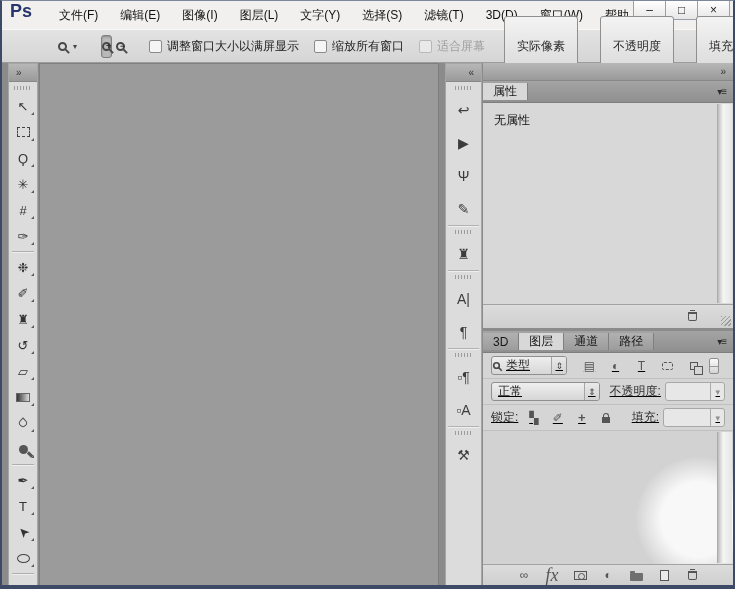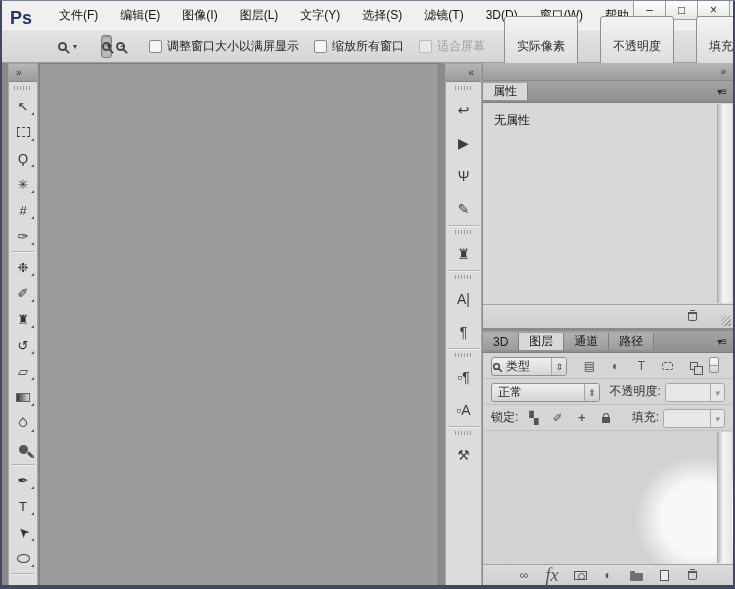--- a/index.html
+++ b/index.html
@@ -1,21 +1,21 @@
 <!DOCTYPE html>
 <html><head>
 <meta charset="utf-8">
 <style>
   html,body{margin:0;padding:0;background:#ffffff;}
   *{box-sizing:border-box;}
   .window{position:relative;width:735px;height:589px;overflow:hidden;
     border-left:2px solid #3c4a66;border-right:2px solid #3c4a66;border-bottom:4px solid #3c4a66;border-top:1px solid #7c8799;
     background:#8b8b8b;font-family:"Liberation Sans","DejaVu Sans",sans-serif;}
   
-  .titlebar{position:absolute;top:0;left:0;right:0;height:28px;background:#f1f0ef;display:flex;align-items:flex-end;}
+  .titlebar{position:absolute;top:0;left:0;right:0;height:28px;background:#f1f0ef;display:flex;align-items:flex-start;}
   .ps-logo{margin:0 16px 0 8px;font-size:18px;font-weight:bold;color:#28356d;letter-spacing:0px;}
   .menubar{display:flex;align-items:center;height:100%;}
   .menu-item{padding:0 11px;font-size:12px;color:#111;line-height:28px;cursor:default;}
   .win-controls{position:absolute;top:0;right:3px;display:flex;}
   .wc{width:33px;height:19px;margin-left:-1px;border:1px solid #98a0ab;border-top:none;border-radius:0 0 2px 2px;
     background:linear-gradient(#ffffff,#e6e6e6);display:flex;align-items:center;justify-content:center;font-size:12px;color:#222;}
   
   .optionsbar{position:absolute;top:28px;left:0;right:0;height:34px;background:linear-gradient(#e3e3e3,#d5d5d5);
     border-top:1px solid #f8f8f8;border-bottom:1px solid #9c9c9c;display:flex;align-items:center;}
   .vgrip{width:5px;height:20px;margin:0 8px 0 4px;background:repeating-linear-gradient(0deg,#9f9f9f 0 1px,transparent 1px 3px);}
@@ -57,21 +57,21 @@
   .tabs-wrap{display:flex;}
   .tab{display:flex;align-items:center;padding:0 10px;font-size:12px;color:#171717;
     background:linear-gradient(#b1b1b1,#9c9c9c);border-right:1px solid #7f7f7f;white-space:nowrap;}
   .tab.active{background:#d8d8d8;}
   .panel-menu{margin-left:auto;margin-right:7px;align-self:center;font-size:10px;color:#2d2d2d;letter-spacing:-1px;}
   .props-content{height:201px;flex:0 0 201px;background:#d8d8d8;position:relative;font-size:12px;color:#111;padding:9px 11px;}
   .panel-footer{background:linear-gradient(#dcdcdc,#cfcfcf);border-top:1px solid #a3a3a3;position:relative;display:flex;align-items:center;}
   .props-footer{height:24px;flex:0 0 24px;}
   .dock-gap{height:3px;flex:0 0 3px;background:#8b8b8b;}
   .layers{flex:1;display:flex;flex-direction:column;min-height:0;}
-  .panel-row{height:26px;flex:0 0 26px;background:#d5d5d5;display:flex;align-items:flex-start;padding:4px 8px;border-bottom:1px solid #c0c0c0;}
+  .panel-row{height:26px;flex:0 0 26px;background:#d5d5d5;display:flex;align-items:center;padding:4px 8px;border-bottom:1px solid #c0c0c0;text-decoration:underline;}
   .select{display:inline-flex;align-items:center;height:19px;background:linear-gradient(#efefef,#d6d6d6);
     border:1px solid #8f8f8f;border-radius:3px;font-size:12px;color:#222;overflow:hidden;}
   .select .val{flex:1;padding:0 6px;}
   .stepper{border-left:1px solid #a5a5a5;padding:0 3px;font-size:9px;color:#444;align-self:stretch;display:flex;align-items:center;background:linear-gradient(#e9e9e9,#d2d2d2);}
   .dd-arrow{border-left:1px solid #ababab;padding:0 4px;font-size:9px;color:#909090;align-self:stretch;display:flex;align-items:center;}
   .select.disabled{background:#e7e7e7;border-color:#a8a8a8;}
   .filter-select{width:76px;}
   .filter-select .val{padding:0 4px;}
   .blend-select{width:112px;}
   .num-select{width:62px;}

